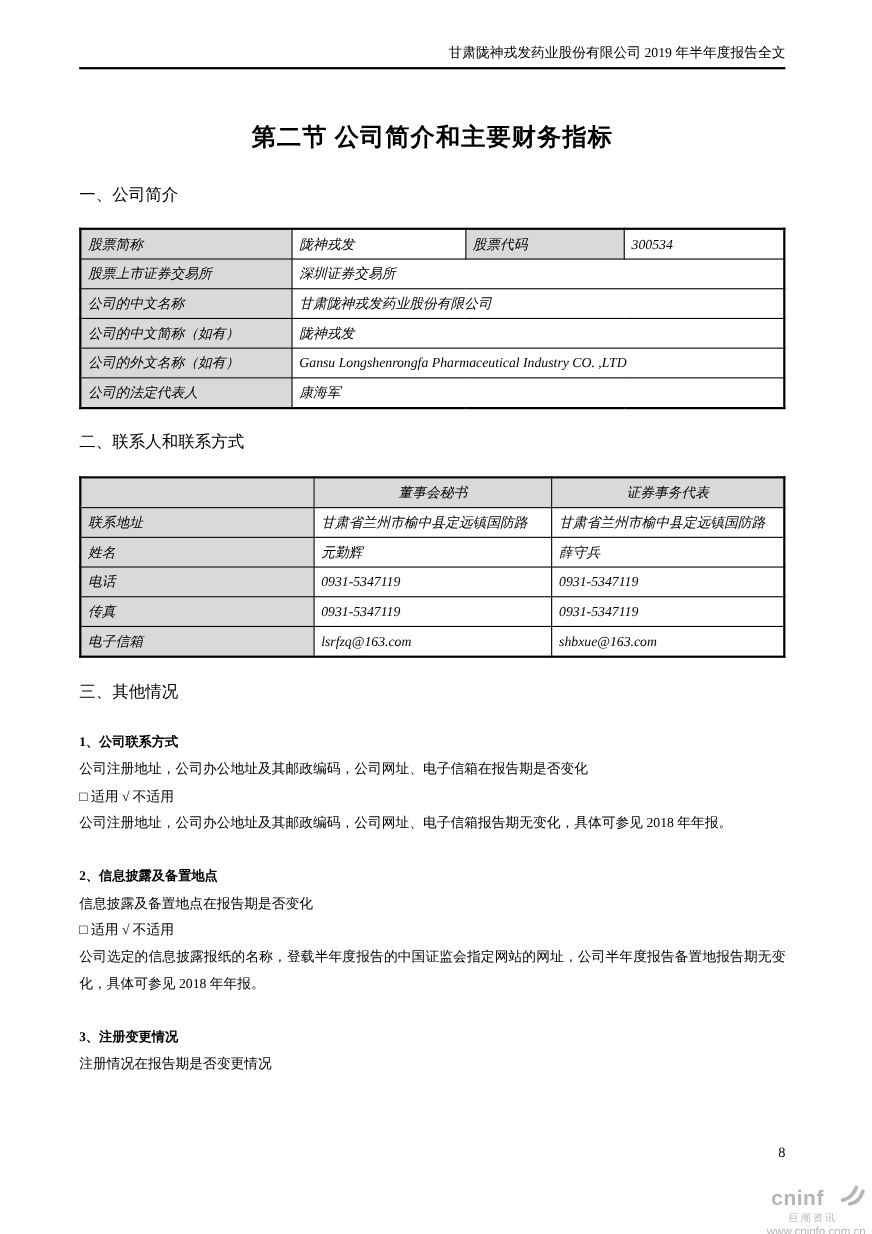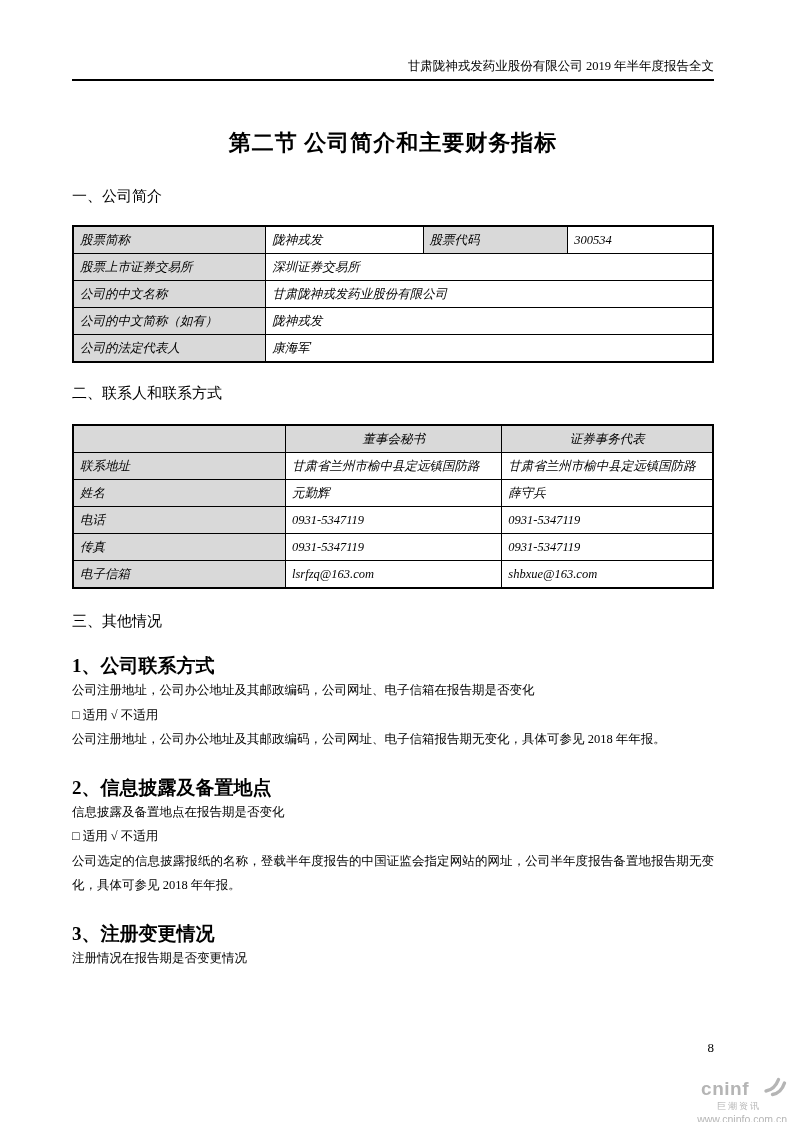--- a/index.html
+++ b/index.html
@@ -15,21 +15,21 @@
     height: 1122px;
     margin: 0 auto;
     background: #ffffff;
     font-family: "Liberation Serif", "DejaVu Serif", serif;
     color: #000;
     overflow: hidden;
     padding: 0 79px 0 72px;
   }
   
   .doc-header {
-    padding-top: 58px;
+    padding-top: 40px;
     padding-bottom: 5px;
     border-bottom: 2px solid var(--border-color);
     text-align: right;
     font-size: 12.5px;
     line-height: 16px;
   }
   
   .doc-title {
     margin-top: 45px;
     text-align: center;
@@ -39,21 +39,21 @@
     letter-spacing: 1px;
   }
   
   .section-heading {
     margin-top: 27px;
     font-size: 15px;
     font-weight: 400;
     line-height: 21px;
   }
   .sub-heading {
-    font-size: 19px;
+    font-size: 12px;
     font-weight: 700;
     line-height: 19px;
   }
   
   table.report-table {
     margin-top: 18px;
     width: 100%;
     border-collapse: collapse;
     border: 2px solid var(--border-color);
     table-layout: fixed;
@@ -157,20 +157,24 @@
         <td class="label-cell">股票上市证券交易所</td>
         <td colspan="3">深圳证券交易所</td>
       </tr>
       <tr>
         <td class="label-cell">公司的中文名称</td>
         <td colspan="3">甘肃陇神戎发药业股份有限公司</td>
       </tr>
       <tr>
         <td class="label-cell">公司的中文简称（如有）</td>
         <td colspan="3">陇神戎发</td>
+      </tr>
+      <tr>
+        <td class="label-cell">公司的外文名称（如有）</td>
+        <td colspan="3">Gansu Longshenrongfa Pharmaceutical Industry CO. ,LTD</td>
       </tr>
       <tr>
         <td class="label-cell">公司的法定代表人</td>
         <td colspan="3">康海军</td>
       </tr>
     </tbody>
   </table>
 
   <div class="section-heading mt-20">二、联系人和联系方式</div>
 

